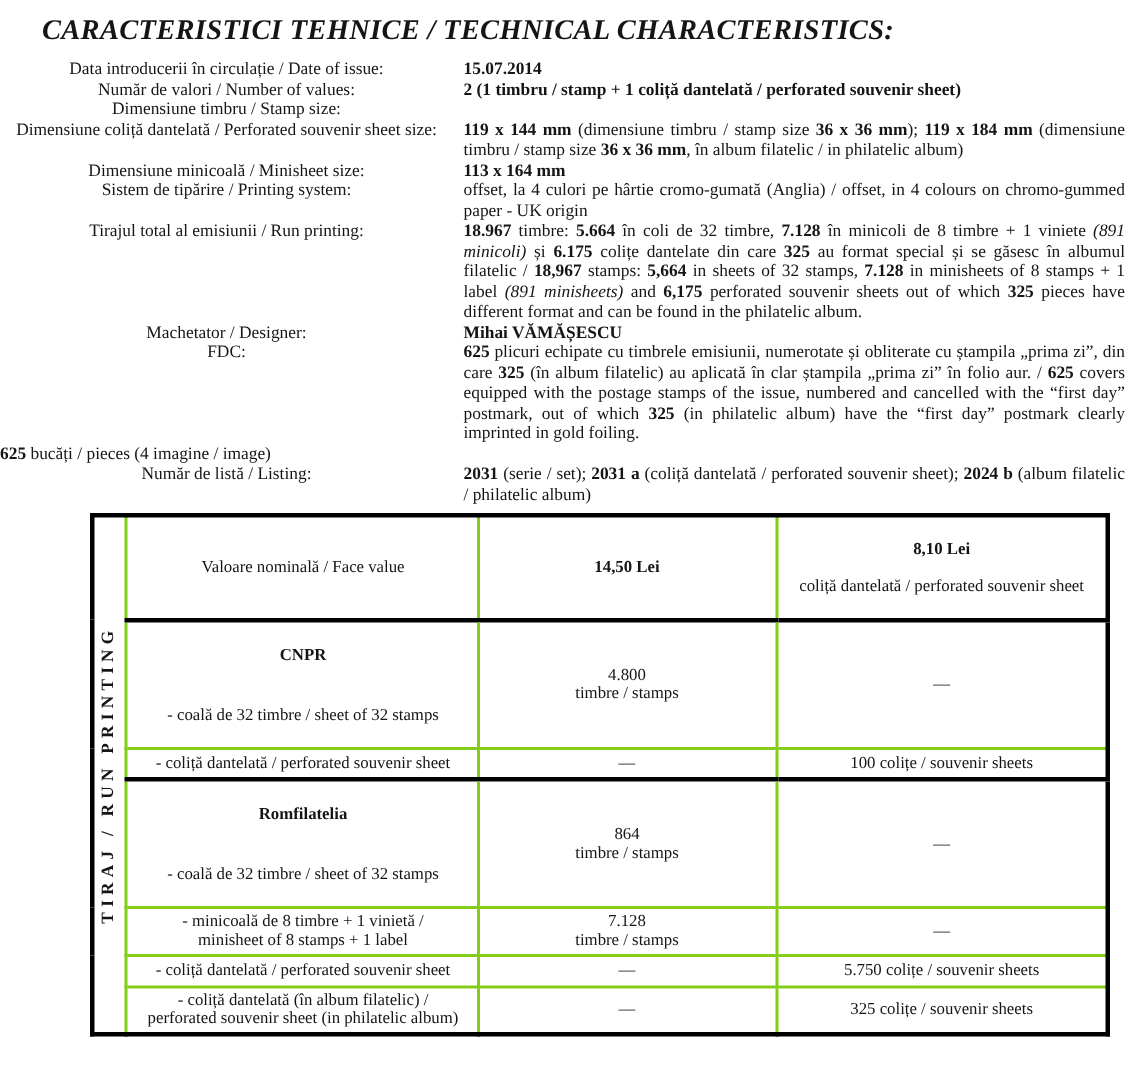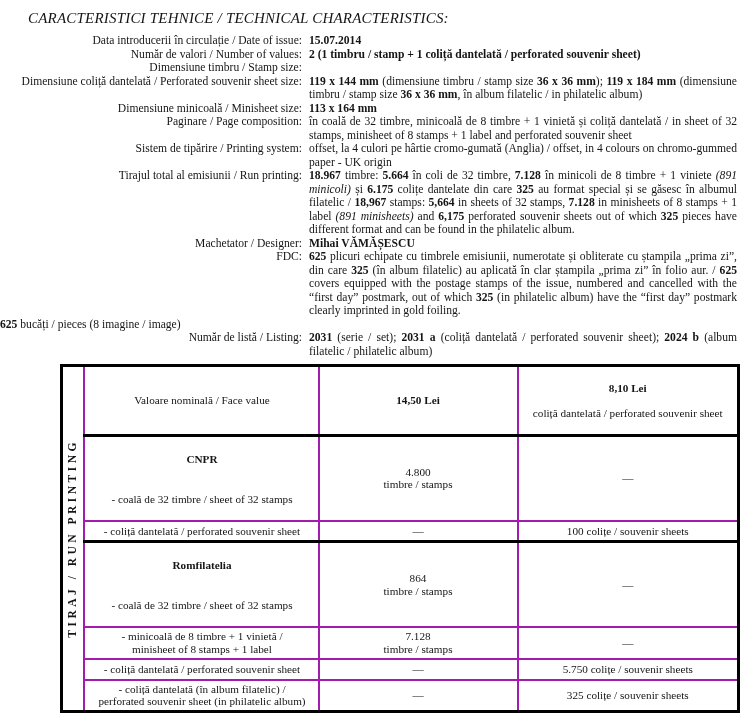--- a/index.html
+++ b/index.html
@@ -5,36 +5,36 @@
   html,body{margin:0;padding:0}
   body{
     width:750px;height:720px;overflow:hidden;background:#fff;color:#151515;
     font-family:"Liberation Serif","DejaVu Serif",serif;
     -webkit-font-smoothing:antialiased;
   }
   .b{font-weight:bold}
   .i{font-style:italic}
 
   .doc-title{
-    font-size:15px;font-weight:normal;font-style:italic;
+    font-size:19px;font-weight:bold;font-style:italic;
     margin:10px 0 7px 28px;letter-spacing:.2px;
   }
 
   .specs{margin:0}
   .spec-row{display:flex;font-size:11.6px;line-height:13.5px}
-  .spec-label{flex:none;width:302px;text-align:right;padding-right:7px;white-space:nowrap}
-  .spec-value{flex:1;text-align:justify;padding-right:13px}
+  .spec-label{flex:none;width:302px;text-align:center;padding-right:7px;white-space:nowrap}
+  .spec-value{flex:1;text-align:justify;}
 
   table.runtable{
     border-collapse:collapse;table-layout:fixed;
     margin:6px 0 0 60px;width:677px;
     font-size:11.2px;line-height:12.6px;
     border:3px solid #000;
   }
-  .runtable td{border:2px solid #a21caf;padding:2px 6px;vertical-align:middle}
+  .runtable td{border:2px solid #84cc16;padding:2px 6px;vertical-align:middle}
   .runtable tr.group td{border-top:3px solid #000}
   .runtable tr.t-head{height:22px}
   .runtable tr.tall{height:46px}
   .runtable tr.std{height:21px}
   .runtable tr.two{height:27px}
   col.c-side{width:22px}
   col.c-desc{width:235px}
   col.c-v1{width:199px}
   col.c-v2{width:221px}
   td.side{padding:0;text-align:center}
@@ -69,41 +69,37 @@
     </div>
     <div class="spec-row">
       <div class="spec-label">Dimensiune coliță dantelată / Perforated souvenir sheet size:</div>
       <div class="spec-value"><span class="b">119 x 144 mm</span><span> (dimensiune timbru / stamp size </span><span class="b">36 x 36 mm</span><span>); </span><span class="b">119 x 184 mm</span><span> (dimensiune timbru / stamp size </span><span class="b">36 x 36 mm</span><span>, în album filatelic / in philatelic album)</span></div>
     </div>
     <div class="spec-row">
       <div class="spec-label">Dimensiune minicoală / Minisheet size:</div>
       <div class="spec-value"><span class="b">113 x 164 mm</span></div>
     </div>
     <div class="spec-row">
-      <div class="spec-label">Paginare / Page composition:</div>
-      <div class="spec-value"><span>în coală de 32 timbre, minicoală de 8 timbre + 1 vinietă și coliță dantelată / in sheet of 32 stamps, minisheet of 8 stamps + 1 label and perforated souvenir sheet</span></div>
-    </div>
-    <div class="spec-row">
       <div class="spec-label">Sistem de tipărire / Printing system:</div>
       <div class="spec-value"><span>offset, la 4 culori pe hârtie cromo-gumată (Anglia) / offset, in 4 colours on chromo-gummed paper - UK origin</span></div>
     </div>
     <div class="spec-row">
       <div class="spec-label">Tirajul total al emisiunii / Run printing:</div>
       <div class="spec-value"><span class="b">18.967</span><span> timbre: </span><span class="b">5.664</span><span> în coli de 32 timbre, </span><span class="b">7.128</span><span> în minicoli de 8 timbre + 1 viniete </span><span class="i">(891 minicoli)</span><span> și </span><span class="b">6.175</span><span> colițe dantelate din care </span><span class="b">325</span><span> au format special și se găsesc în albumul filatelic / </span><span class="b">18,967</span><span> stamps: </span><span class="b">5,664</span><span> in sheets of 32 stamps, </span><span class="b">7.128</span><span> in minisheets of 8 stamps + 1 label </span><span class="i">(891 minisheets)</span><span> and </span><span class="b">6,175</span><span> perforated souvenir sheets out of which </span><span class="b">325</span><span> pieces have different format and can be found in the philatelic album.</span></div>
     </div>
     <div class="spec-row">
       <div class="spec-label">Machetator / Designer:</div>
       <div class="spec-value"><span class="b">Mihai VĂMĂȘESCU</span></div>
     </div>
     <div class="spec-row">
       <div class="spec-label">FDC:</div>
       <div class="spec-value"><span class="b">625</span><span> plicuri echipate cu timbrele emisiunii, numerotate și obliterate cu ștampila „prima zi”, din care </span><span class="b">325</span><span> (în album filatelic) au aplicată în clar ștampila „prima zi” în folio aur. / </span><span class="b">625</span><span> covers equipped with the postage stamps of the issue, numbered and cancelled with the “first day” postmark, out of which </span><span class="b">325</span><span> (in philatelic album) have the “first day” postmark clearly imprinted in gold foiling.</span></div>
     </div>
     <div class="spec-row">
-      <div class="spec-value"><span class="b">625</span><span> bucăți / pieces (8 imagine / image)</span></div>
+      <div class="spec-value"><span class="b">625</span><span> bucăți / pieces (4 imagine / image)</span></div>
     </div>
     <div class="spec-row">
       <div class="spec-label">Număr de listă / Listing:</div>
       <div class="spec-value"><span class="b">2031</span><span> (serie / set); </span><span class="b">2031 a</span><span> (coliță dantelată / perforated souvenir sheet); </span><span class="b">2024 b</span><span> (album filatelic / philatelic album)</span></div>
     </div>
   </div>
 
   <table class="runtable">
     <colgroup>
       <col class="c-side">

